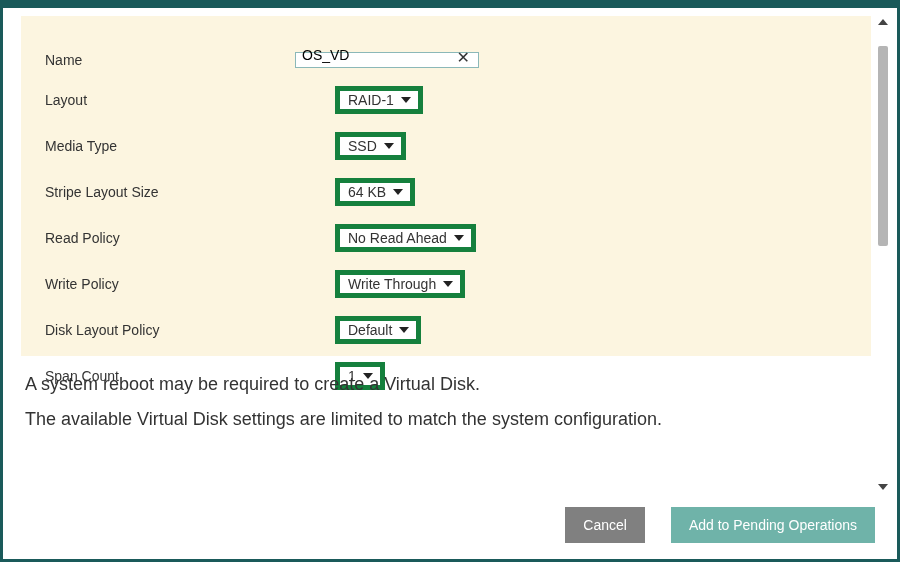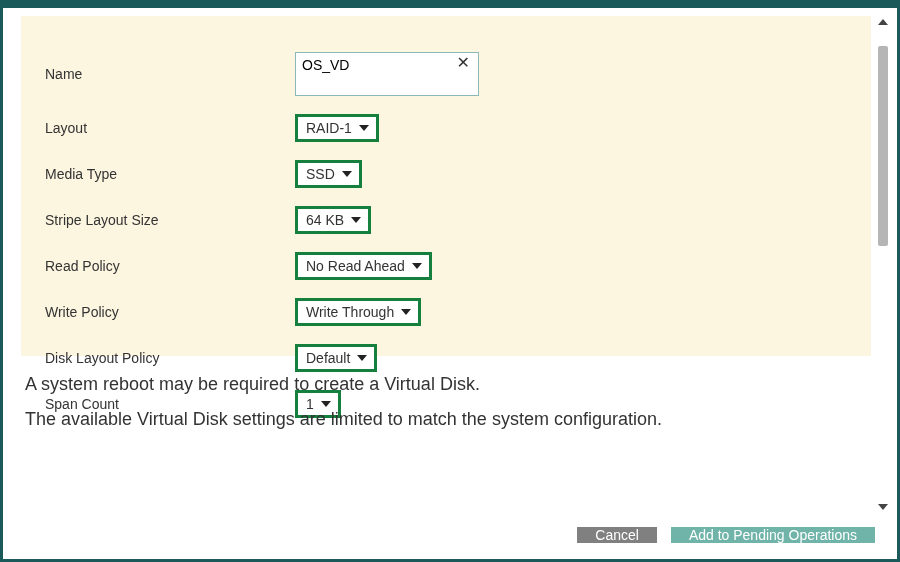--- a/index.html
+++ b/index.html
@@ -55,24 +55,24 @@
       align-items: center;
       margin-bottom: 18px;
     }
     .form-label {
       width: 250px;
       font-size: 14px;
       color: #333;
     }
     .text-input-wrap {
       display: flex;
-      align-items: flex-start;
+      align-items: flex-end;
       border: 1px solid #8bb8b8;
       background: #fff;
-      height: 44px;
+      height: 16px;
       width: 184px;
       padding: 0 6px;
     }
     .text-input {
       border: none;
       outline: none;
       font-size: 14px;
       width: 100%;
       padding: 4px 0;
       background: transparent;
@@ -80,27 +80,28 @@
     .clear-btn {
       font-size: 16px;
       color: #333;
       cursor: pointer;
       padding: 0 2px;
       user-select: none;
     }
     .select {
       display: inline-flex;
       align-items: center;
-      border: 3px solid #15803d;
+      border: 5px solid #15803d;
       background: #fff;
       height: 28px;
       padding: 0 6px 0 8px;
       font-size: 14px;
       color: #333;
       cursor: pointer;
+      margin-left: 40px;
     }
     .select .caret {
       margin-left: 6px;
     }
     .caret svg {
       display: block;
     }
     .note-area {
       padding: 18px 4px 0;
     }
@@ -147,24 +148,25 @@
       height: 376px;
     }
     .modal-footer {
       display: flex;
       justify-content: flex-end;
       gap: 14px;
       padding: 12px 22px 16px;
     }
     .btn {
       border: none;
-      padding: 0 18px;
+      padding: 10px 18px;
       font-size: 14px;
       color: #fff;
       cursor: pointer;
+      margin-left: 12px;
     }
     .btn-cancel {
       background: #808080;
     }
     .btn-primary {
       background: #6fb3a9;
     }
   </style>
 </head>
 <body>

